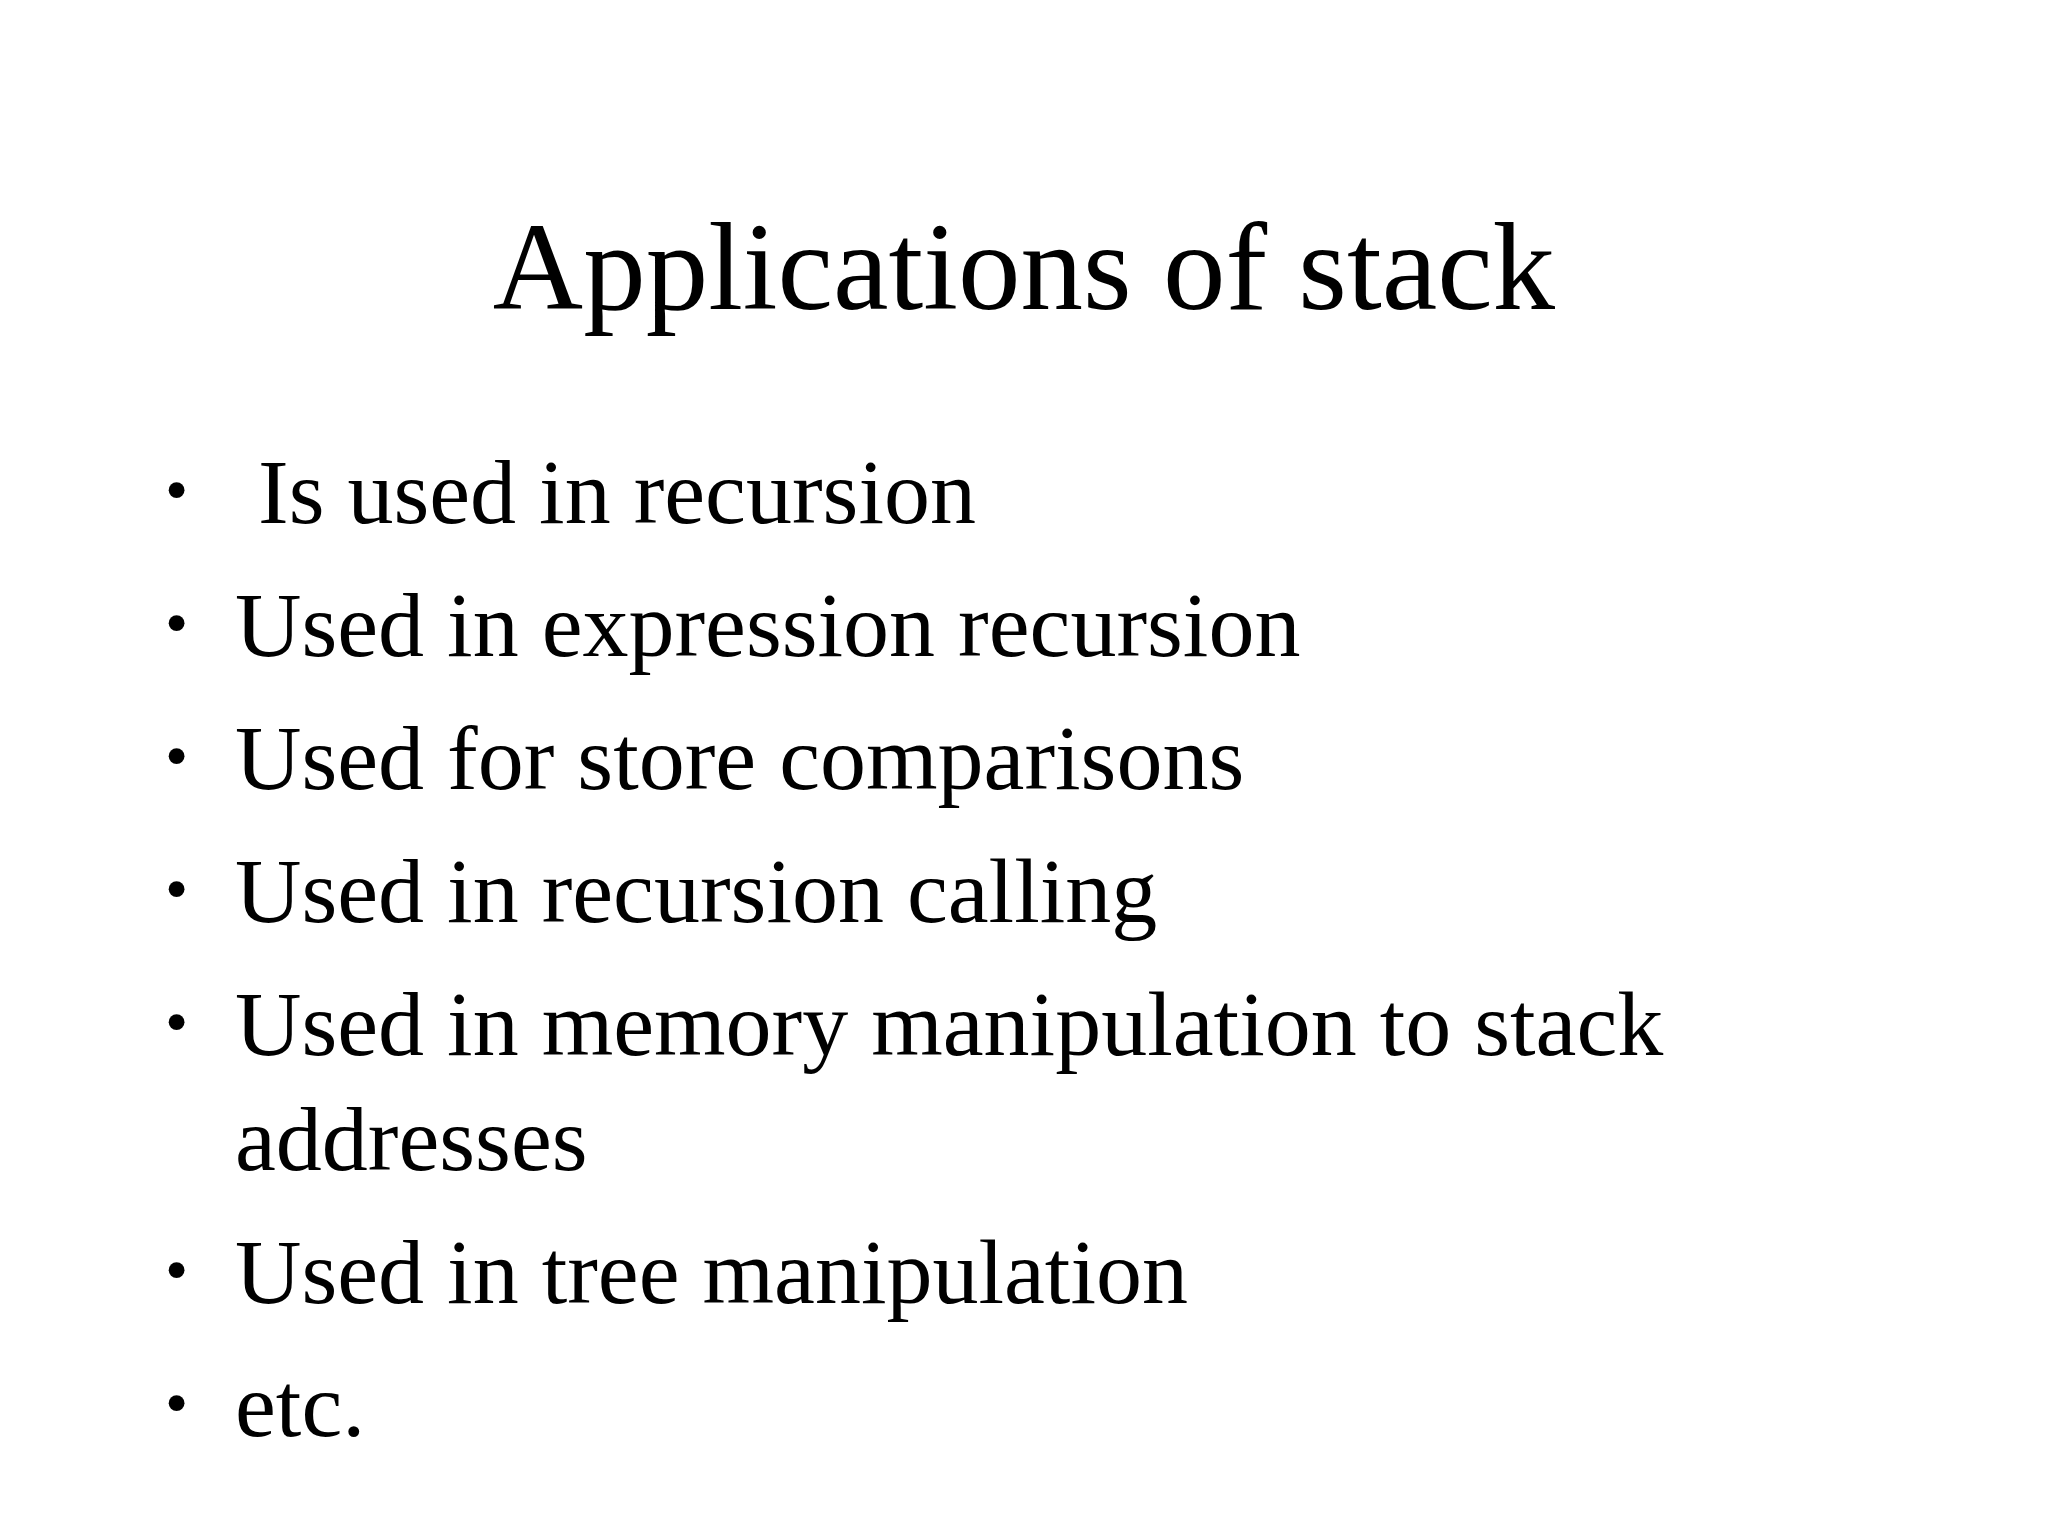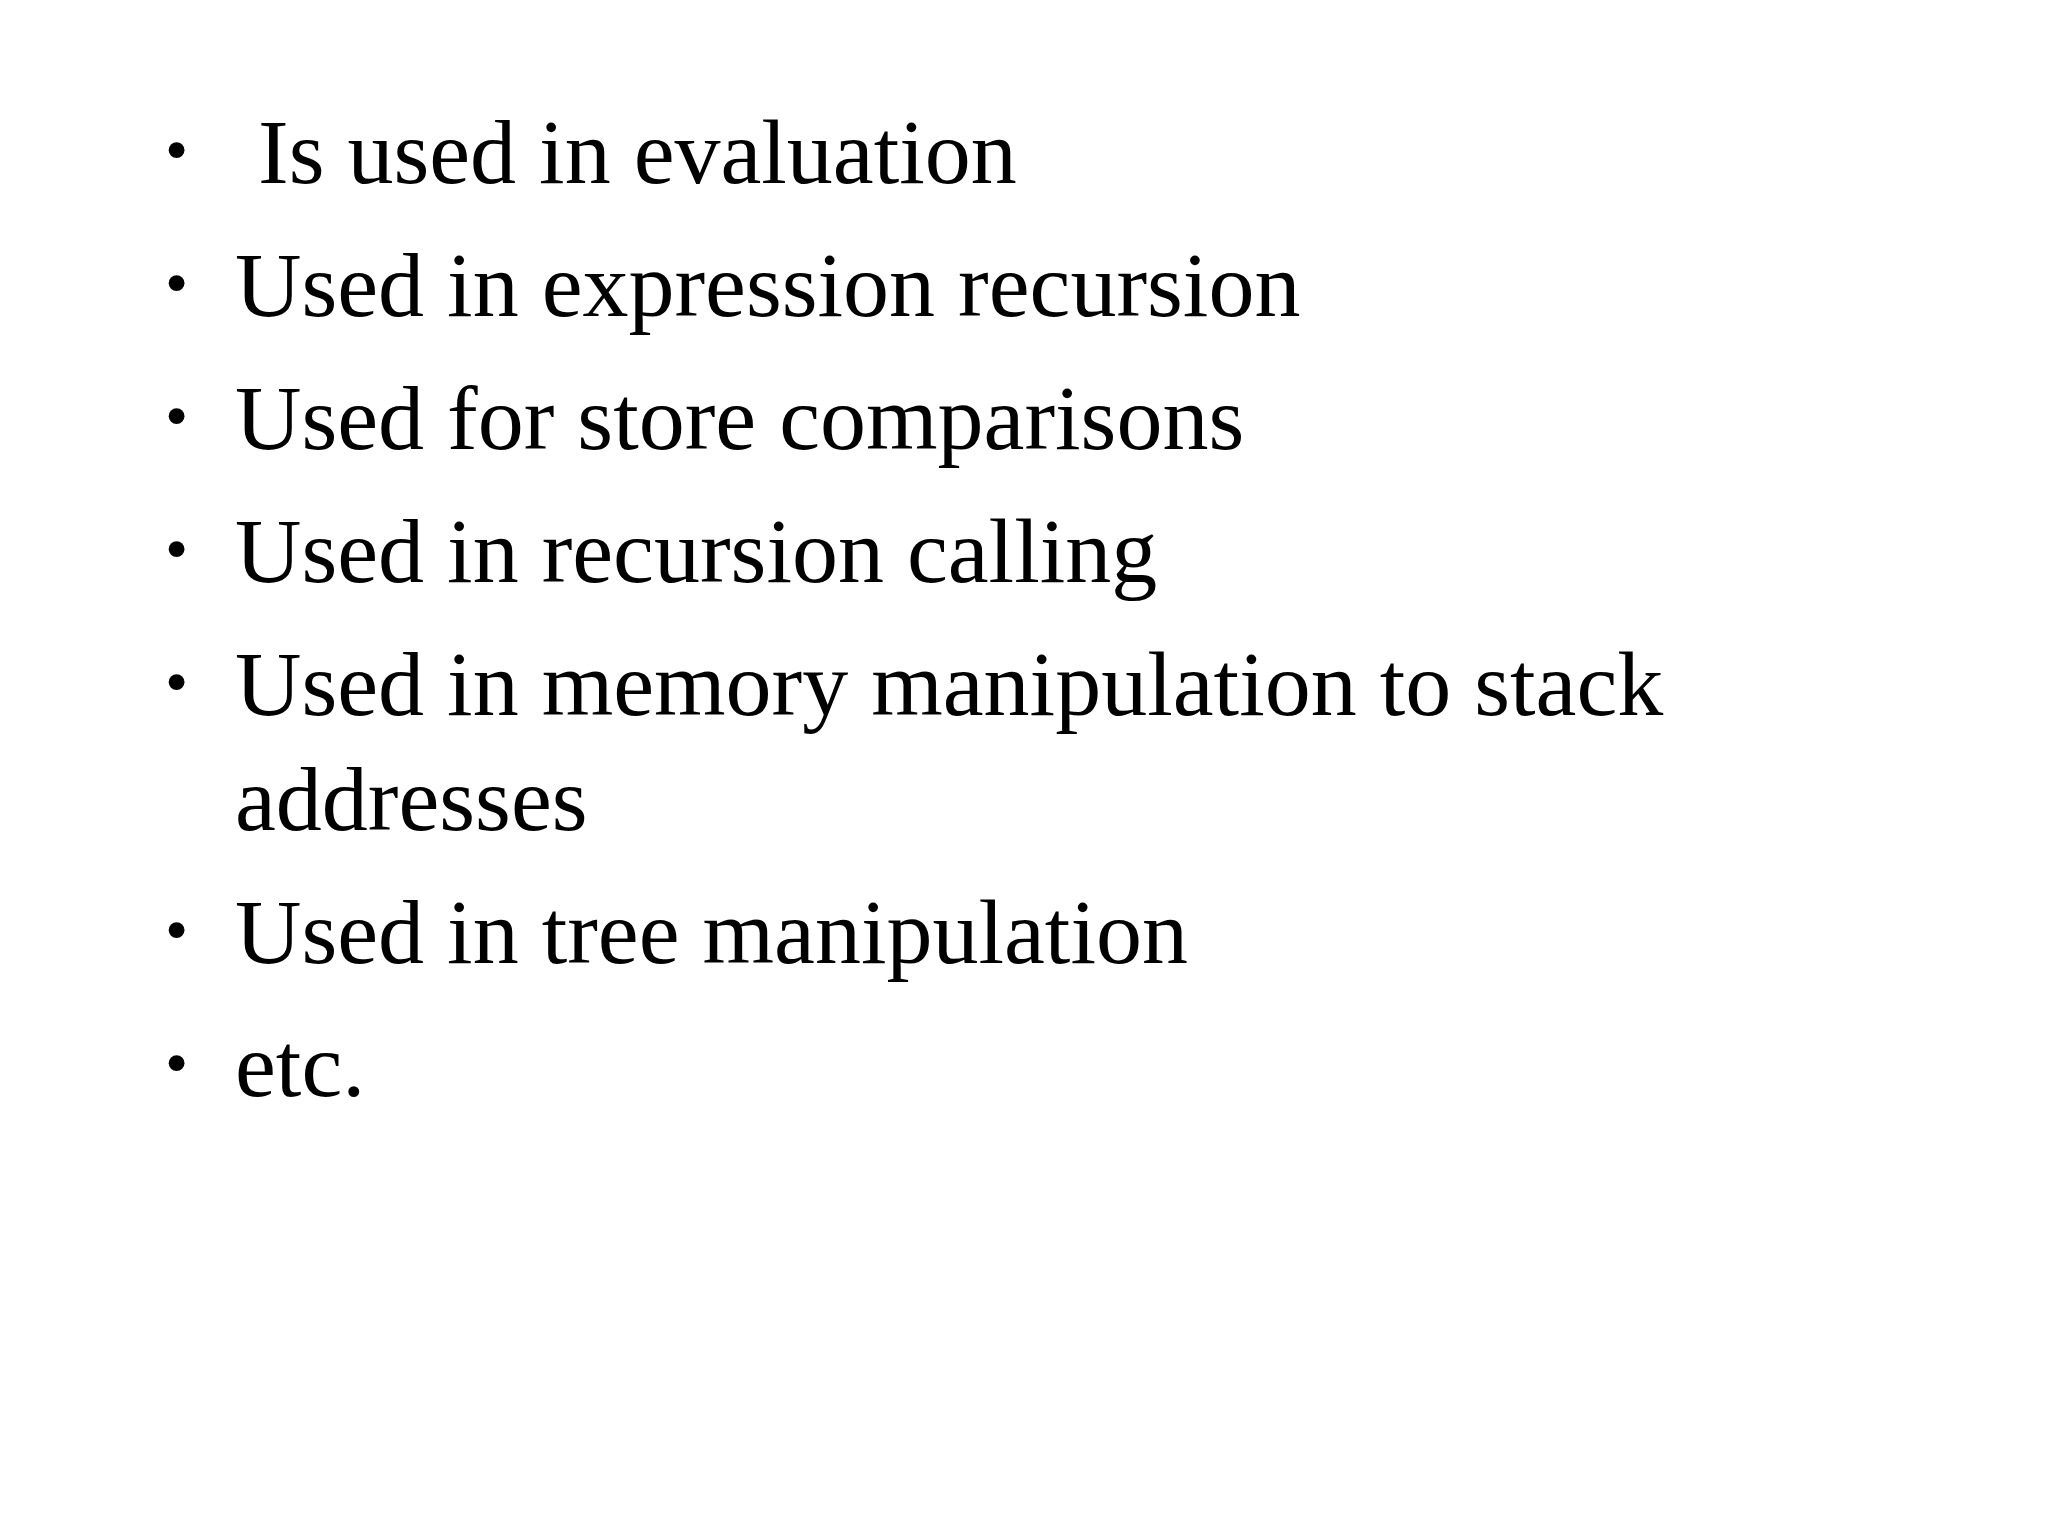--- a/index.html
+++ b/index.html
@@ -47,25 +47,26 @@
   .text {
     flex: 1 1 auto;
     max-width: 1560px;
     white-space: pre-wrap;
   }
 </style>
 </head>
 <body>
 
 <div class="slide" style="background: rgb(255, 255, 255); color: rgb(0, 0, 0);">
+  <h1 class="title">Applications of stack</h1>
 
   <div class="bullets">
     <div class="item">
       <span class="dot">•</span>
-      <span class="text"> Is used in evaluation</span>
+      <span class="text"> Is used in recursion</span>
     </div>
     <div class="item">
       <span class="dot">•</span>
       <span class="text">Used in expression recursion</span>
     </div>
     <div class="item">
       <span class="dot">•</span>
       <span class="text">Used for store comparisons</span>
     </div>
     <div class="item">

